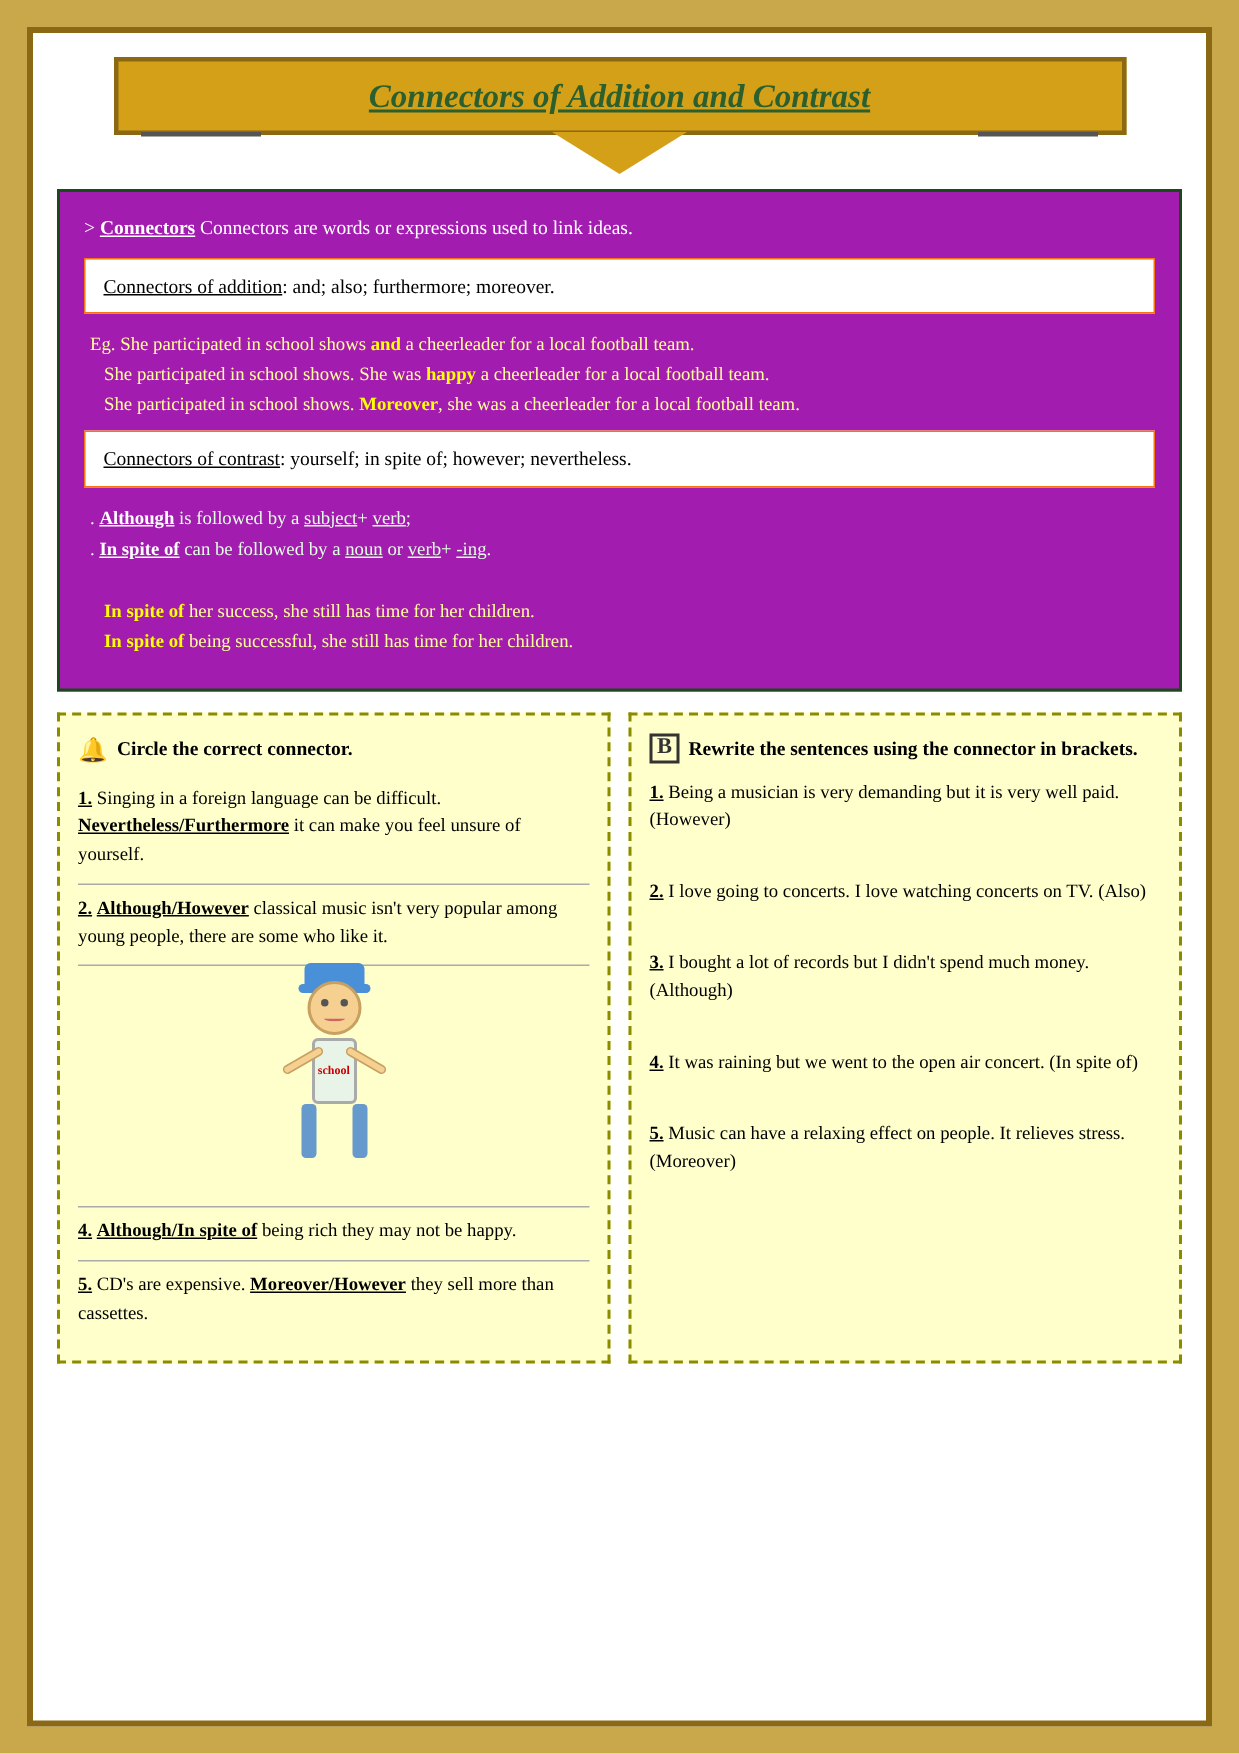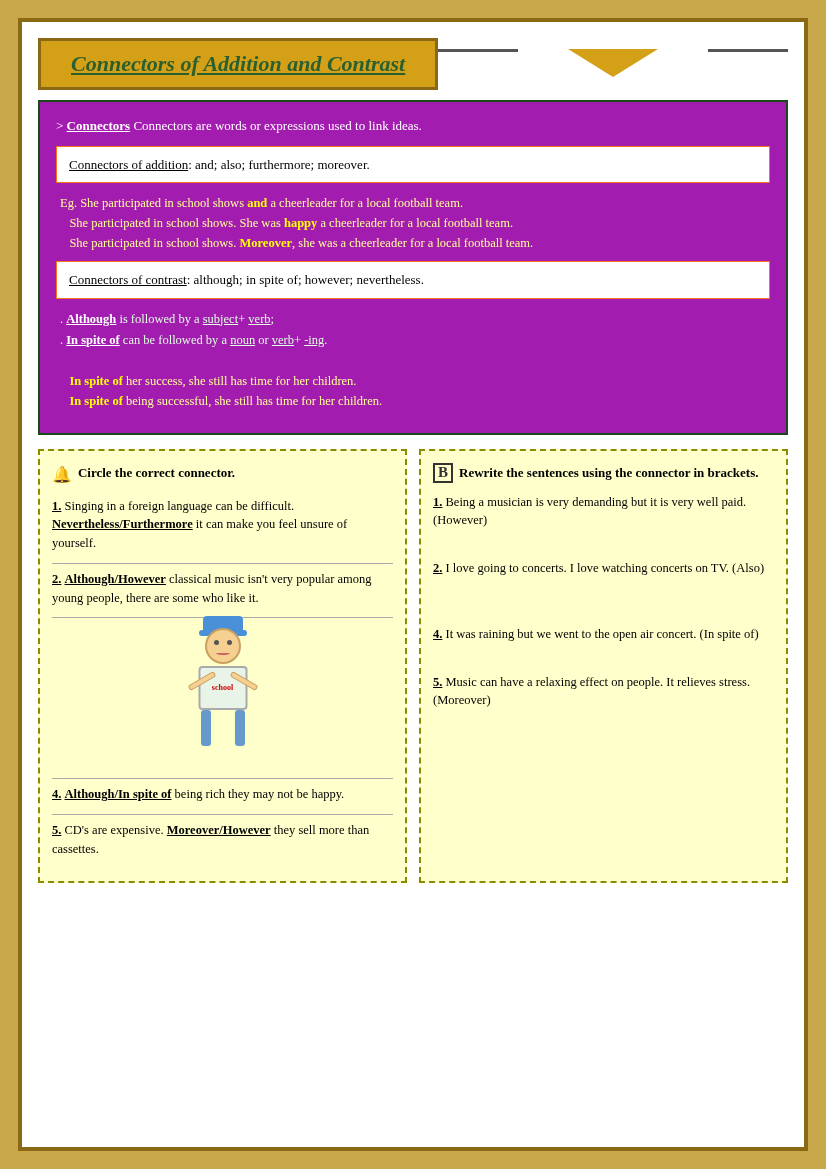--- a/index.html
+++ b/index.html
@@ -12,20 +12,21 @@
     }
     .page {
       background: #fff;
       border: 4px solid #8b6914;
       padding: 16px;
       min-height: 1133px;
     }
     
     .title-section {
       display: flex;
+      flex-direction: column;
       align-items: center;
       margin-bottom: 10px;
     }
     .title-box {
       background: #d4a017;
       border: 3px solid #8b6914;
       padding: 10px 30px;
       text-align: center;
       width: 90%;
     }
@@ -187,21 +188,21 @@
       width: 48px;
       height: 6px;
       background: #4a90d9;
       border-radius: 3px;
       position: absolute;
       top: 2px;
       left: 50%;
       transform: translateX(-50%);
     }
     .char-body {
-      width: 49px;
+      width: 30px;
       height: 44px;
       background: #e8f4e8;
       border: 2px solid #aaa;
       border-radius: 4px;
       position: absolute;
       top: 38px;
       left: 50%;
       transform: translateX(-50%);
       display: flex;
       align-items: center;
@@ -276,21 +277,21 @@
       <span class="underline">Connectors of addition</span>: <span>and; also; furthermore; moreover.</span>
     </div>
 
     <div class="example-text">
       <div>Eg. She participated in school shows <strong>and</strong> a cheerleader for a local football team.</div>
       <div>&nbsp;&nbsp;&nbsp;She participated in school shows. She was <strong>happy</strong> a cheerleader for a local football team.</div>
       <div>&nbsp;&nbsp;&nbsp;She participated in school shows. <strong>Moreover</strong>, she was a cheerleader for a local football team.</div>
     </div>
 
     <div class="white-box">
-      <span class="underline">Connectors of contrast</span>: <span>although; in spite of; however; nevertheless.</span>
+      <span class="underline">Connectors of contrast</span>: <span>yourself; in spite of; however; nevertheless.</span>
     </div>
 
     <div class="notes-text">
       <div>. <strong>Although</strong> is followed by a <span class="underline">subject</span>+ <span class="underline">verb</span>;</div>
       <div>. <strong>In spite of</strong> can be followed by a <span class="underline">noun</span> or <span class="underline">verb</span>+ <span class="underline">-ing</span>.</div>
     </div>
     <br>
     <div class="example-text">
       <div>&nbsp;&nbsp;&nbsp;<strong>In spite of</strong> her success, she still has time for her children.</div>
       <div>&nbsp;&nbsp;&nbsp;<strong>In spite of</strong> being successful, she still has time for her children.</div>
@@ -351,20 +352,23 @@
       </div>
 
       <div class="exercise-item">
         <strong>1.</strong> Being a musician is very demanding but it is very well paid. (However)
       </div>
       <br>
       <div class="exercise-item">
         <strong>2.</strong> I love going to concerts. I love watching concerts on TV. (Also)
       </div>
       <br>
+      <div class="exercise-item">
+        <strong>3.</strong> I bought a lot of records but I didn't spend much money. (Although)
+      </div>
       <br>
       <div class="exercise-item">
         <strong>4.</strong> It was raining but we went to the open air concert. (In spite of)
       </div>
       <br>
       <div class="exercise-item">
         <strong>5.</strong> Music can have a relaxing effect on people. It relieves stress. (Moreover)
       </div>
     </div>
 

